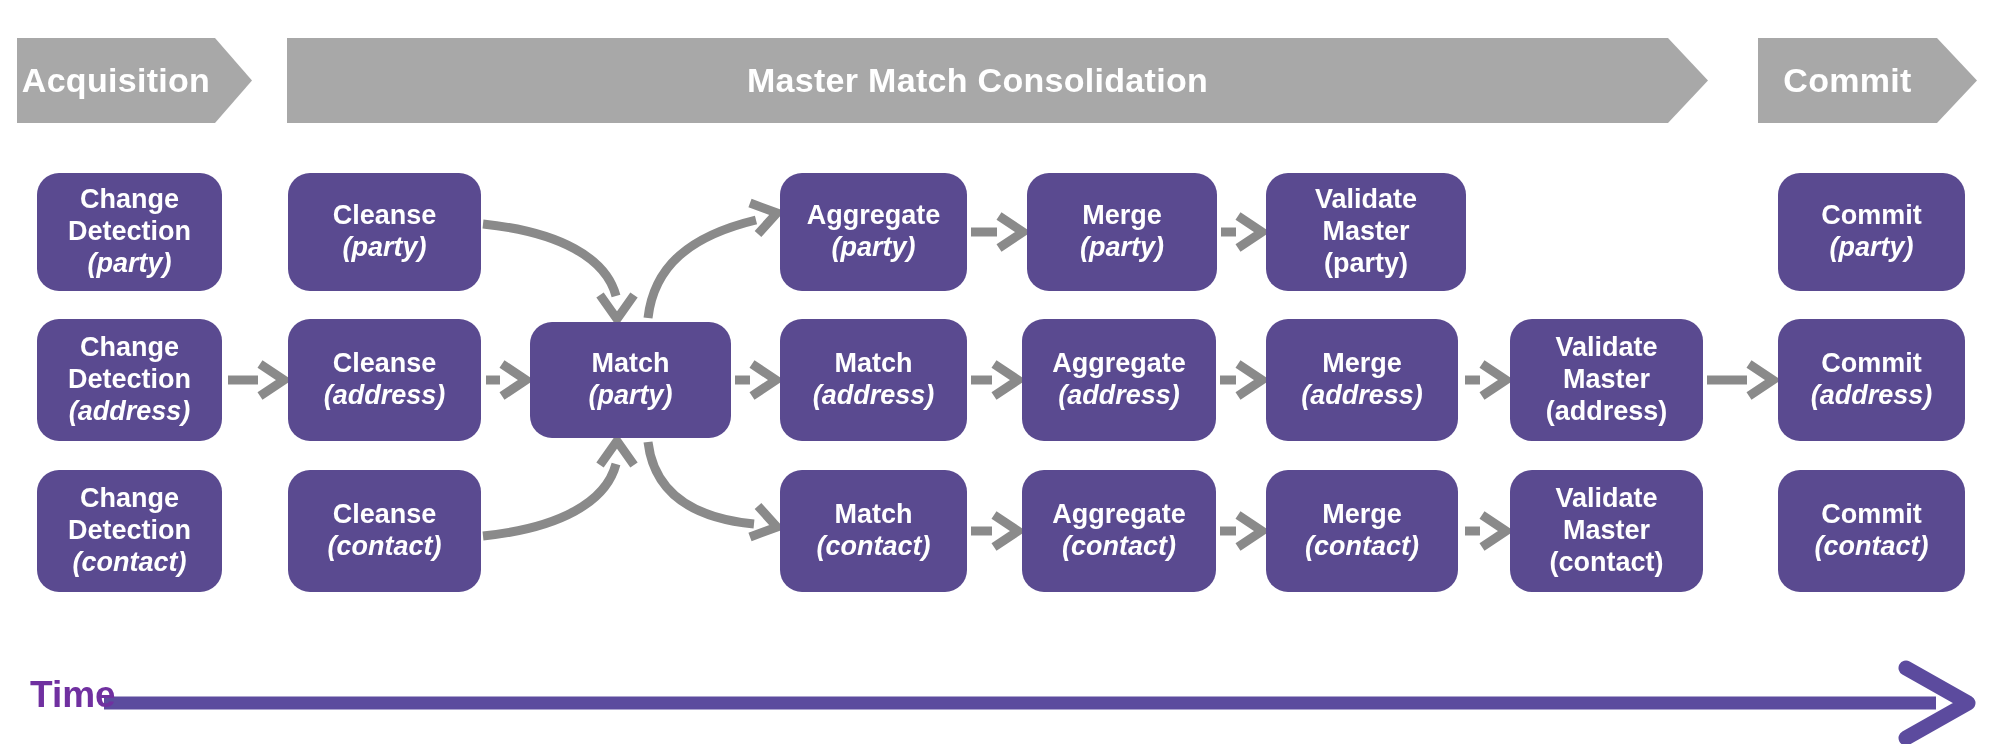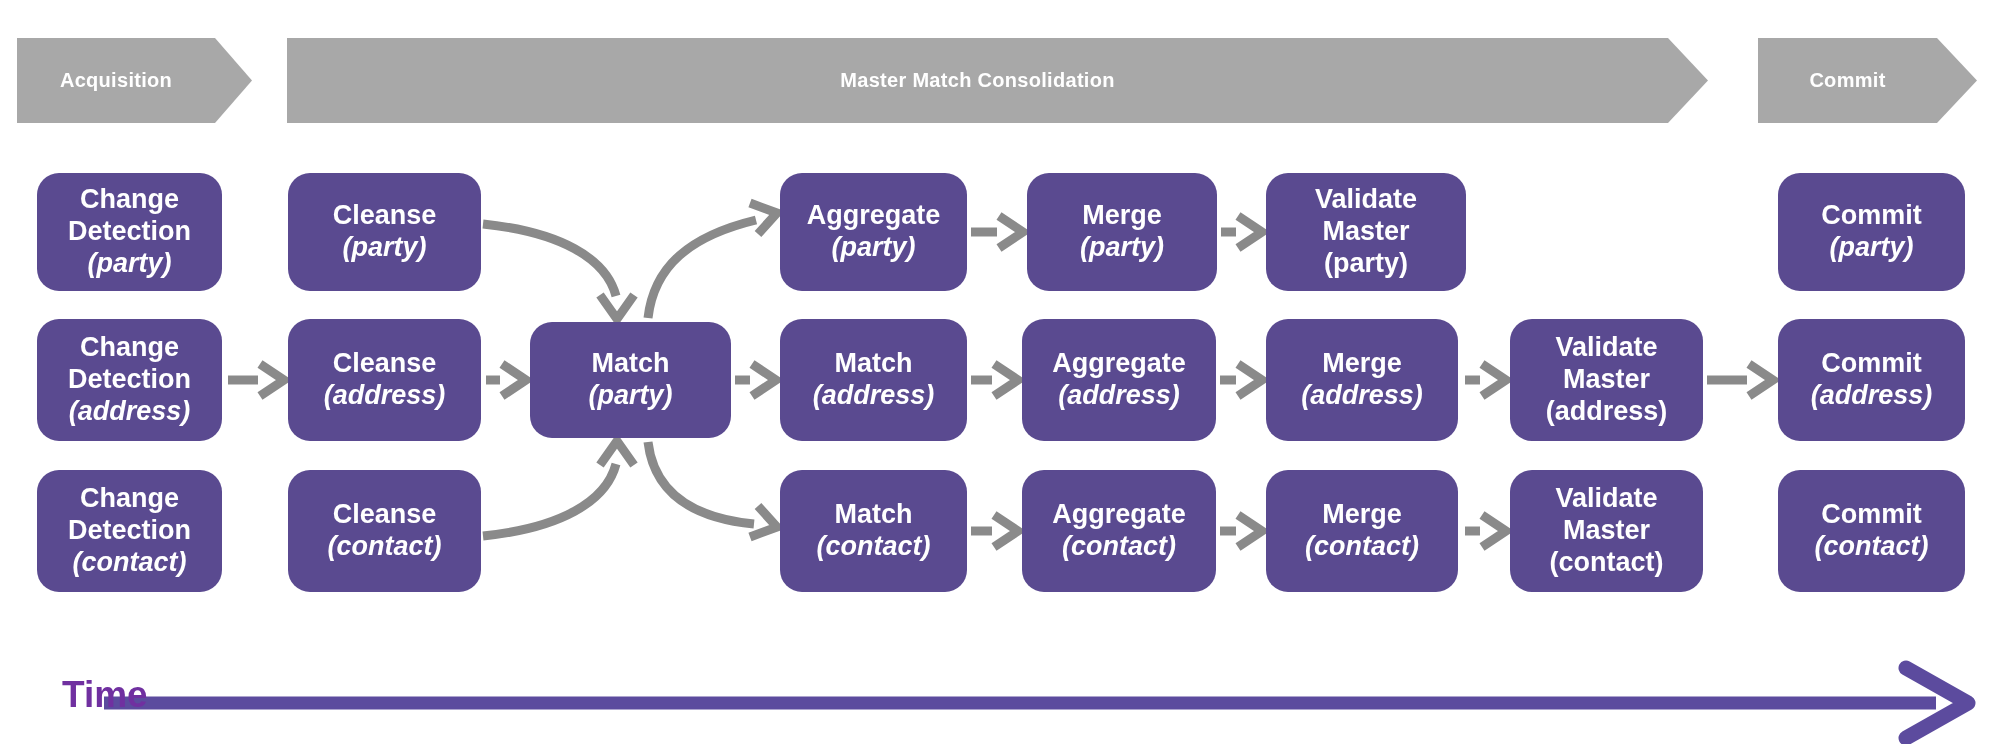--- a/index.html
+++ b/index.html
@@ -3,32 +3,32 @@
 <meta charset="utf-8">
 <style>
   html,body{margin:0;padding:0;background:#ffffff;}
   .stage{
     position:relative;width:2000px;height:744px;background:#ffffff;overflow:hidden;
     font-family:"Liberation Sans", sans-serif;
   }
   svg{position:absolute;left:0;top:0;}
   .banner-label{
     position:absolute;display:flex;align-items:center;justify-content:center;
-    color:#ffffff;font-weight:bold;font-size:20px;letter-spacing:.3px;
+    color:#ffffff;font-weight:bold;font-size:34px;letter-spacing:.3px;
   }
   .node{
     position:absolute;background:#5a4a90;border-radius:22px;
     display:flex;flex-direction:column;align-items:center;justify-content:center;
     color:#ffffff;text-align:center;line-height:1.18;padding:4px 8px;box-sizing:border-box;
   }
   .nlabel{font-weight:bold;font-size:27px;}
   .nsub{font-weight:bold;font-size:27px;font-style:italic;}
   .time-label{
     position:absolute;left:30px;top:674px;
-    color:#7030a0;font-weight:bold;font-size:37px;margin-left:32px;
+    color:#7030a0;font-weight:bold;font-size:37px;
   }
 </style>
 </head>
 <body>
 
 <div class="stage">
 
   <svg width="2000" height="744" viewBox="0 0 2000 744">
 
     <g fill="#a8a8a8">

